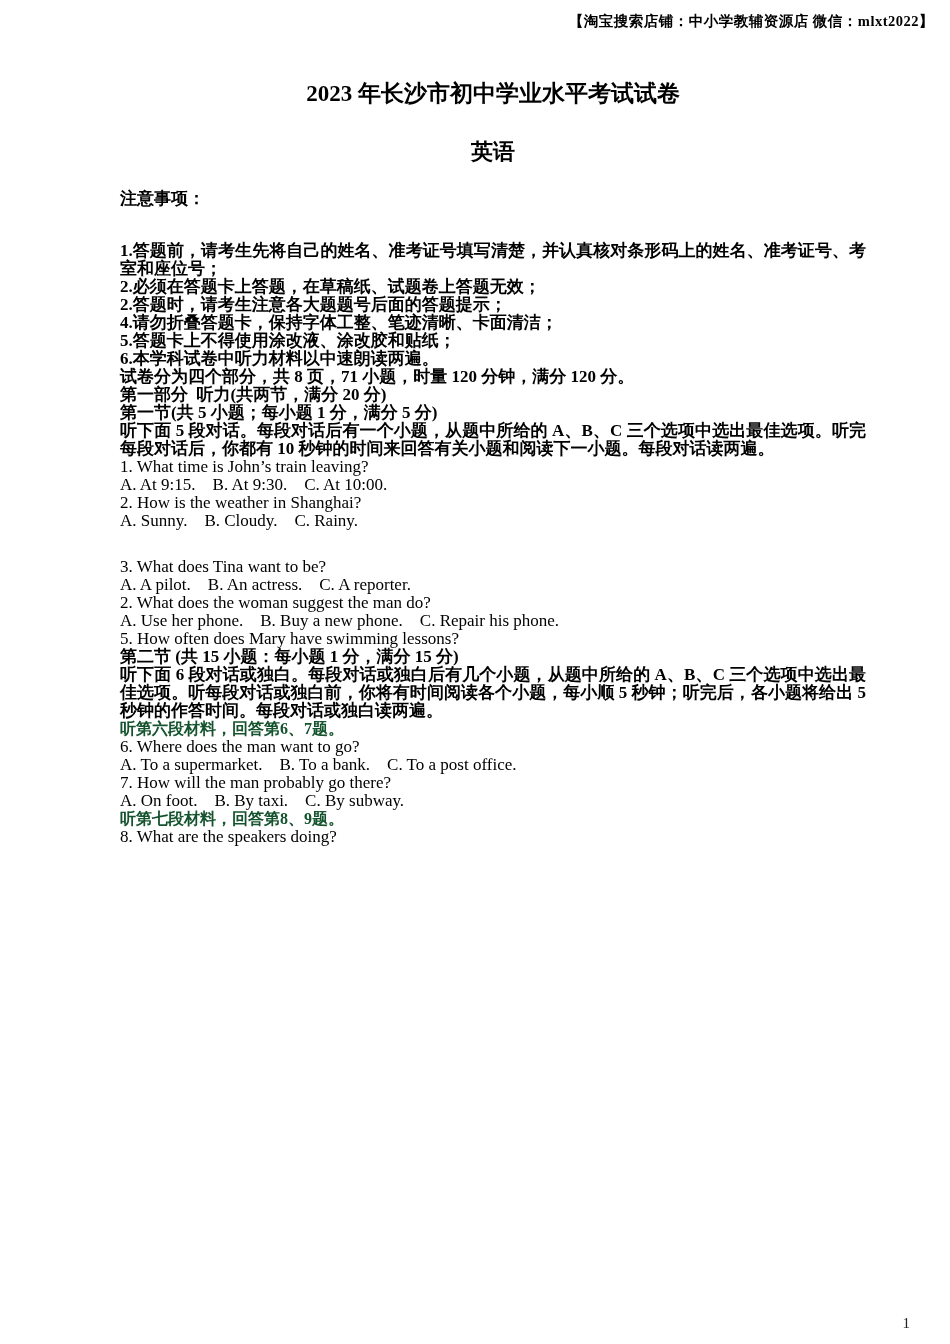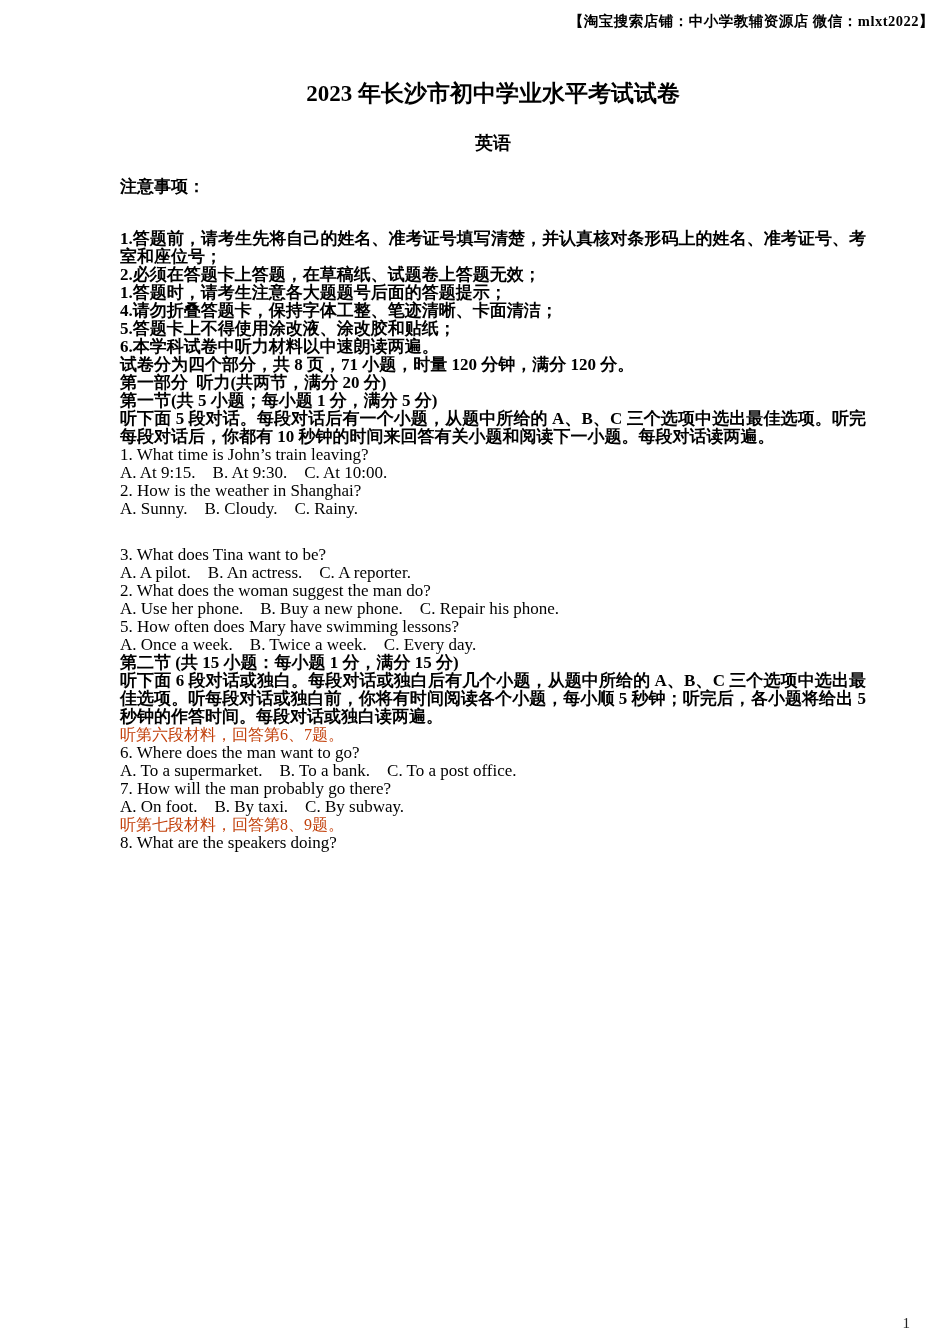--- a/index.html
+++ b/index.html
@@ -27,23 +27,23 @@
     padding: 78px 84px 0 120px;
     box-sizing: border-box;
   }
   .title {
     margin: 0;
     text-align: center;
     font-size: 23px;
     font-weight: bold;
   }
   .subtitle {
-    margin: 22px 0 0 0;
+    margin: 28px 0 0 0;
     text-align: center;
-    font-size: 18px;
+    font-size: 22px;
     font-weight: bold;
   }
   .notice {
     margin: 20px 0 32px 0;
     font-size: 17px;
     font-weight: bold;
   }
   .para {
     margin: 0;
     font-size: 17px;
@@ -51,22 +51,22 @@
     white-space: pre-wrap;
   }
   .para.bold {
     font-weight: bold;
     text-align: justify;
   }
   .para.normal {
     font-weight: normal;
   }
   .para.hint {
-    font-weight: normal;
-    color: #c2410c;
+    font-weight: bold;
+    color: #14532d;
     font-size: 16px;
   }
   .para.spacer {
     height: 27.5px;
   }
   .page-number {
     position: absolute;
     right: 40px;
     bottom: 12px;
     font-size: 15px;
@@ -84,39 +84,38 @@
 
     <h1 class="title">2023 年长沙市初中学业水平考试试卷</h1>
 
     <h2 class="subtitle">英语</h2>
 
     <div class="notice">注意事项：</div>
 
     <div>
         <p class="para bold">1.答题前，请考生先将自己的姓名、准考证号填写清楚，并认真核对条形码上的姓名、准考证号、考室和座位号；</p>
         <p class="para bold">2.必须在答题卡上答题，在草稿纸、试题卷上答题无效；</p>
-        <p class="para bold">1.答题时，请考生注意各大题题号后面的答题提示；</p>
+        <p class="para bold">2.答题时，请考生注意各大题题号后面的答题提示；</p>
         <p class="para bold">4.请勿折叠答题卡，保持字体工整、笔迹清晰、卡面清洁；</p>
         <p class="para bold">5.答题卡上不得使用涂改液、涂改胶和贴纸；</p>
         <p class="para bold">6.本学科试卷中听力材料以中速朗读两遍。</p>
         <p class="para bold">试卷分为四个部分，共 8 页，71 小题，时量 120 分钟，满分 120 分。</p>
         <p class="para bold">第一部分  听力(共两节，满分 20 分)</p>
         <p class="para bold">第一节(共 5 小题；每小题 1 分，满分 5 分)</p>
         <p class="para bold">听下面 5 段对话。每段对话后有一个小题，从题中所给的 A、B、C 三个选项中选出最佳选项。听完每段对话后，你都有 10 秒钟的时间来回答有关小题和阅读下一小题。每段对话读两遍。</p>
         <p class="para normal">1. What time is John’s train leaving?</p>
         <p class="para normal">A. At 9:15.    B. At 9:30.    C. At 10:00.</p>
         <p class="para normal">2. How is the weather in Shanghai?</p>
         <p class="para normal">A. Sunny.    B. Cloudy.    C. Rainy.</p>
         <p class="para spacer"></p>
         <p class="para normal">3. What does Tina want to be?</p>
         <p class="para normal">A. A pilot.    B. An actress.    C. A reporter.</p>
         <p class="para normal">2. What does the woman suggest the man do?</p>
         <p class="para normal">A. Use her phone.    B. Buy a new phone.    C. Repair his phone.</p>
         <p class="para normal">5. How often does Mary have swimming lessons?</p>
-        <p class="para normal">A. Once a week.    B. Twice a week.    C. Every day.</p>
         <p class="para bold">第二节 (共 15 小题：每小题 1 分，满分 15 分)</p>
         <p class="para bold">听下面 6 段对话或独白。每段对话或独白后有几个小题，从题中所给的 A、B、C 三个选项中选出最佳选项。听每段对话或独白前，你将有时间阅读各个小题，每小顺 5 秒钟；听完后，各小题将给出 5 秒钟的作答时间。每段对话或独白读两遍。</p>
         <p class="para hint">听第六段材料，回答第6、7题。</p>
         <p class="para normal">6. Where does the man want to go?</p>
         <p class="para normal">A. To a supermarket.    B. To a bank.    C. To a post office.</p>
         <p class="para normal">7. How will the man probably go there?</p>
         <p class="para normal">A. On foot.    B. By taxi.    C. By subway.</p>
         <p class="para hint">听第七段材料，回答第8、9题。</p>
         <p class="para normal">8. What are the speakers doing?</p>
       </div>

